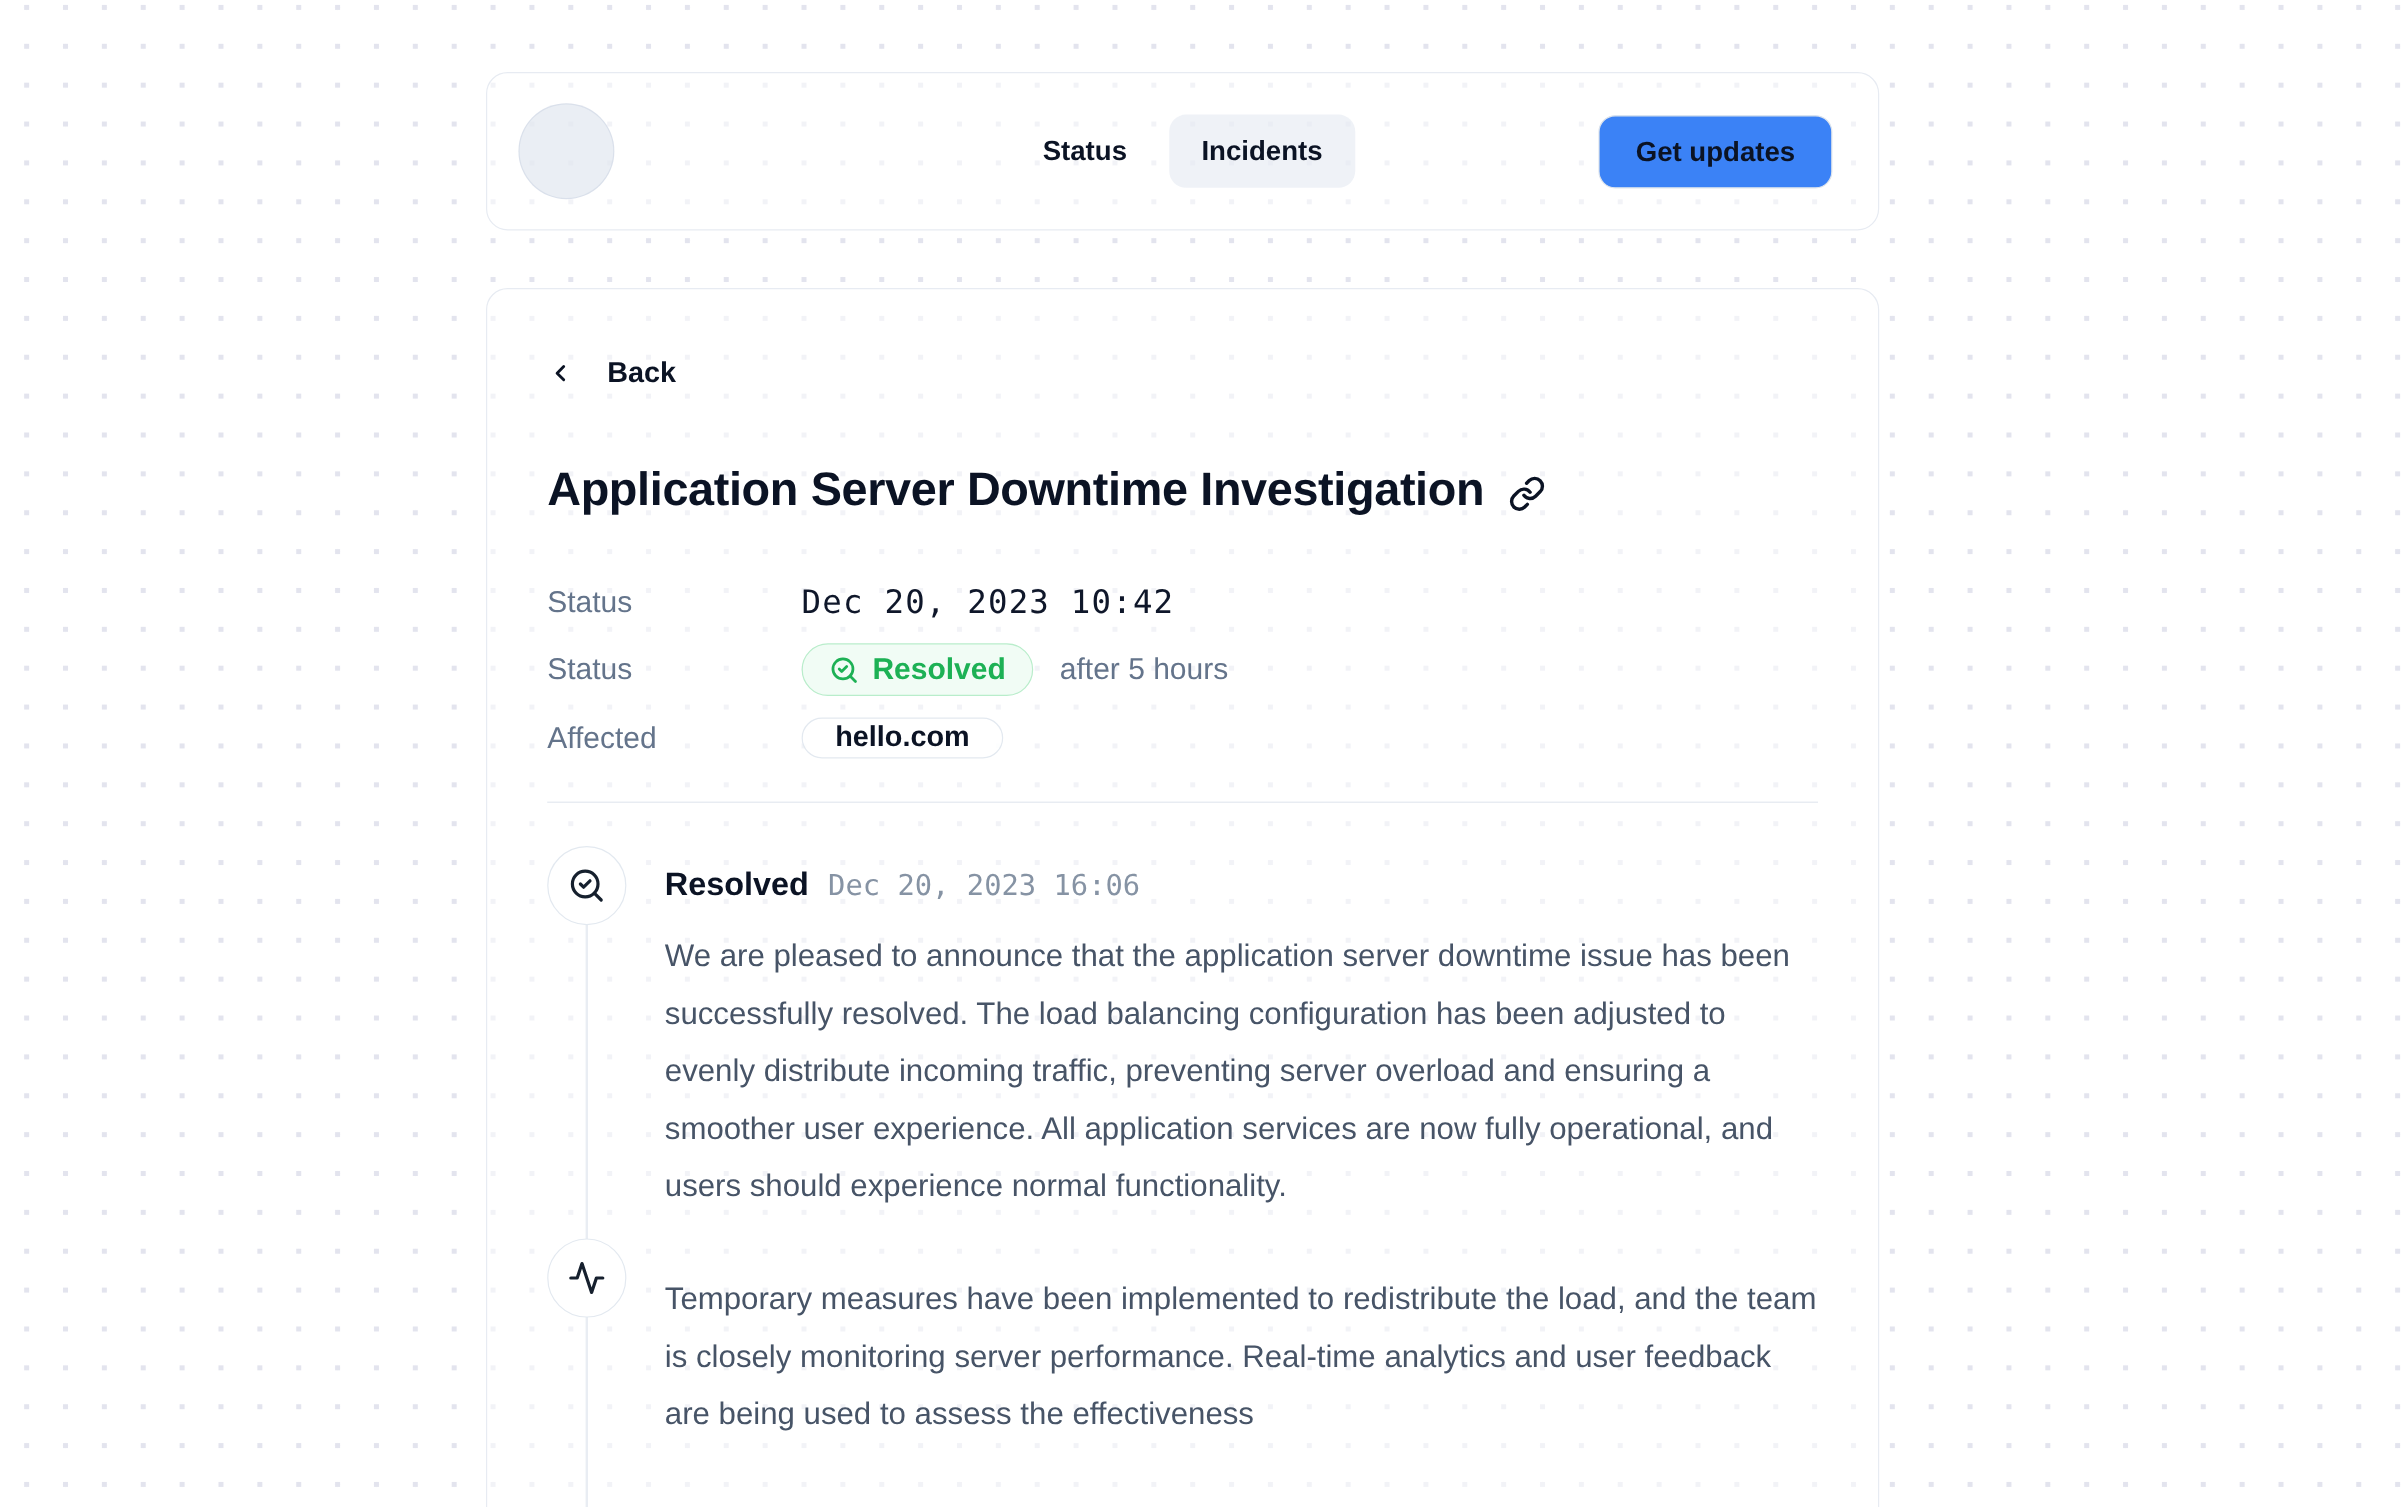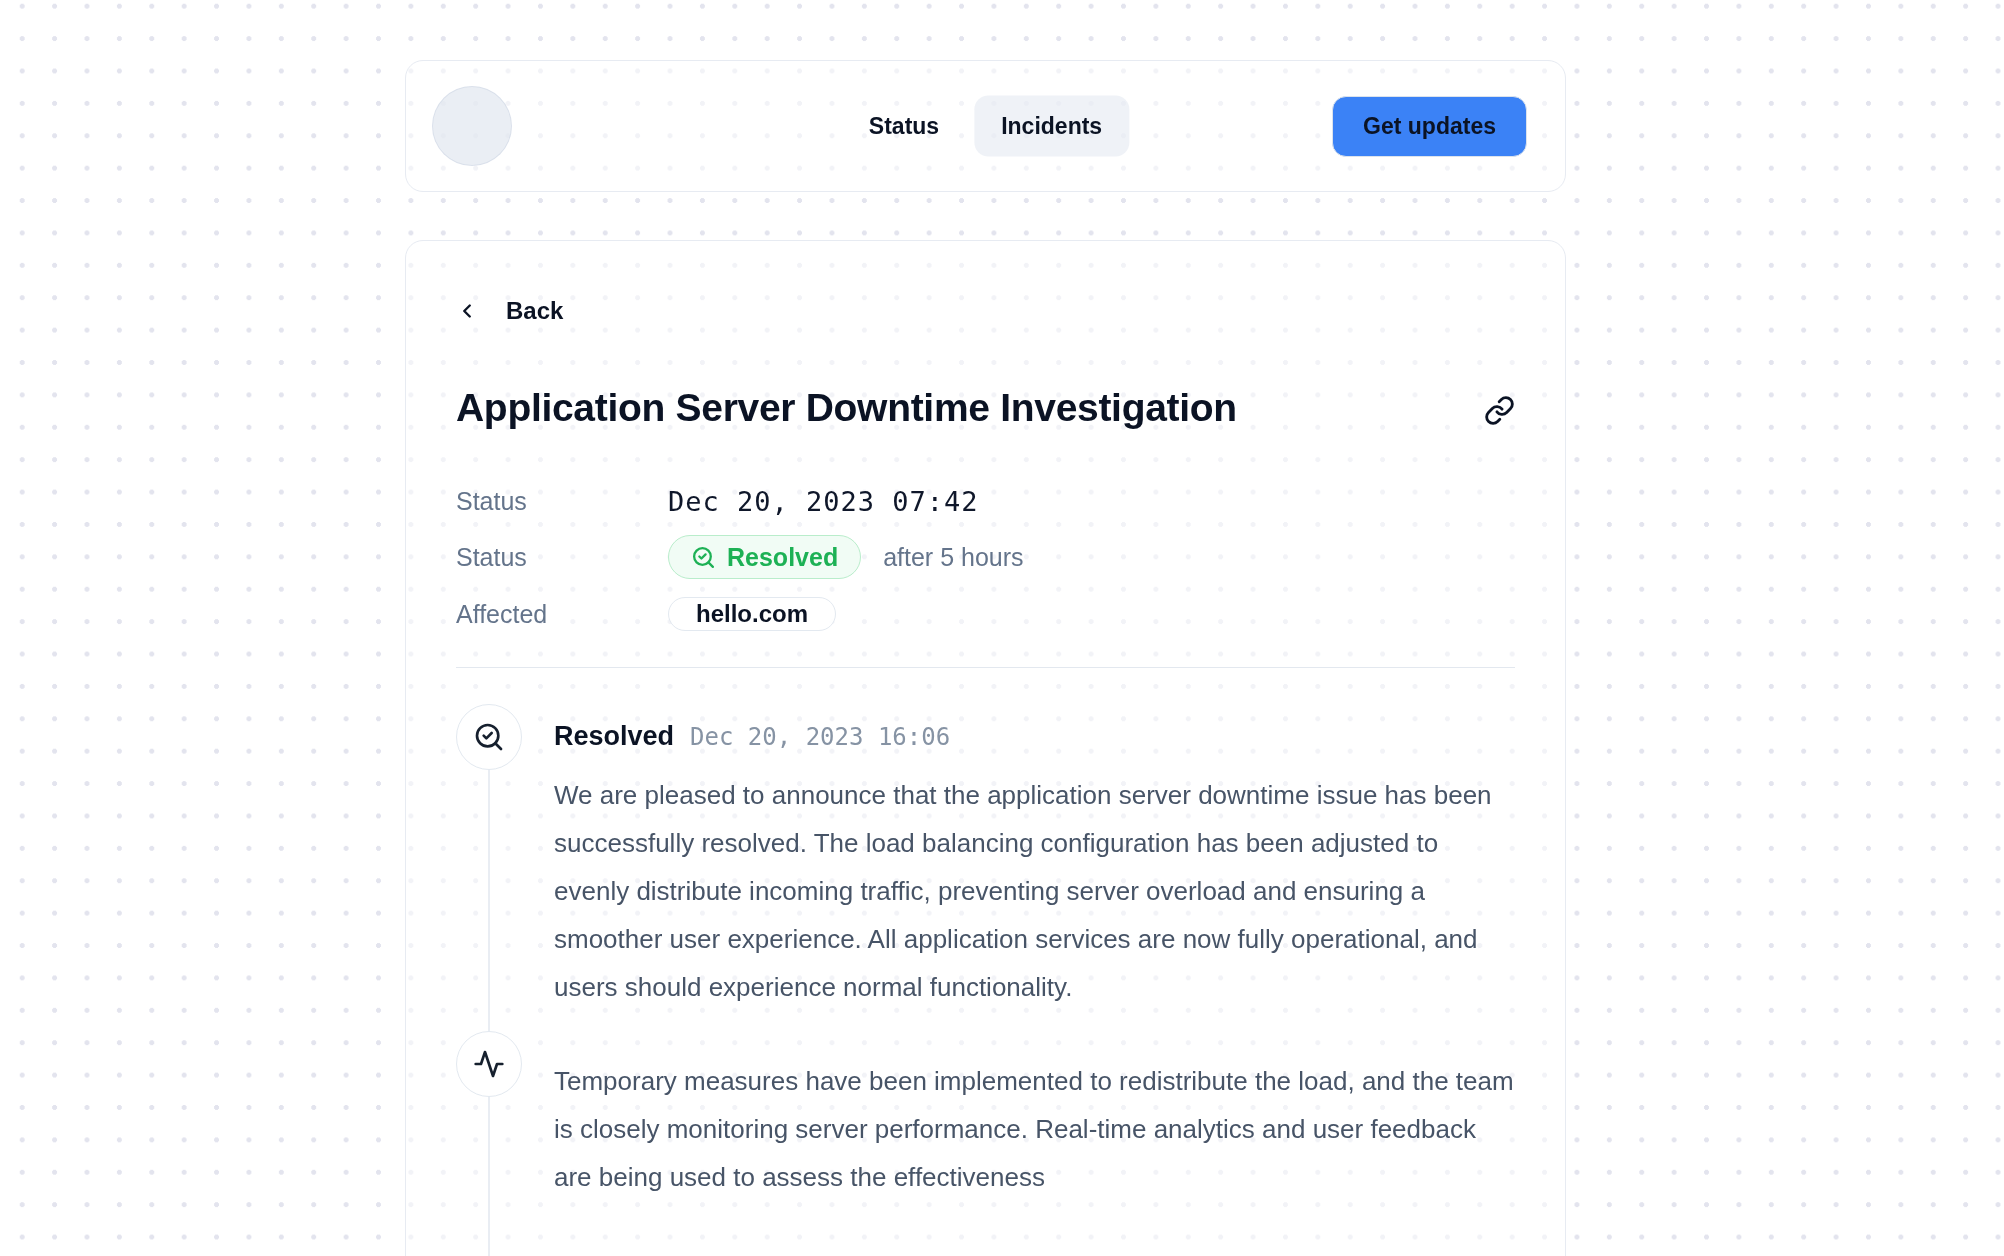--- a/index.html
+++ b/index.html
@@ -52,21 +52,21 @@
     background:rgba(255,255,255,0.55);
     padding:56px 50px;
   }
   .back {
     display:inline-flex; align-items:center; gap:28px;
     font-size:24px; font-weight:700; color:#0b1324;
     cursor:pointer; background:none; border:none; font-family:inherit;
   }
   .back svg { display:block; }
 
-  .title-row { display:flex; align-items:center; gap:20px; margin-top:58px;justify-content:space-between; }
+  .title-row { display:flex; align-items:center; gap:20px; margin-top:58px; }
   .title { font-size:39px; font-weight:800; letter-spacing:-0.3px; color:#0b1324; line-height:48px; }
   .link-icon { display:block; margin-top:4px; cursor:pointer; }
 
   .meta { margin-top:54px; }
   .meta-row { display:flex; align-items:center; }
   .meta-row + .meta-row { margin-top:18px; }
   .meta-label { width:212px; font-size:25px; color:#64748b; }
   .started-value {
     font-family:"DejaVu Sans Mono", monospace;
     font-size:27px; font-weight:500; color:#0f172a; letter-spacing:1px;
@@ -133,21 +133,21 @@
       <h1 class="title">Application Server Downtime Investigation</h1>
       <svg class="link-icon" width="31" height="31" viewBox="0 0 24 24" fill="none" stroke="#0b1324" stroke-width="2.2" stroke-linecap="round" stroke-linejoin="round">
         <path d="M10 13a5 5 0 0 0 7.54.54l3-3a5 5 0 0 0-7.07-7.07l-1.72 1.71"></path>
         <path d="M14 11a5 5 0 0 0-7.54-.54l-3 3a5 5 0 0 0 7.07 7.07l1.71-1.71"></path>
       </svg>
     </div>
 
     <section class="meta">
       <div class="meta-row">
         <div class="meta-label">Status</div>
-        <div class="started-value">Dec 20, 2023 07:42</div>
+        <div class="started-value">Dec 20, 2023 10:42</div>
       </div>
       <div class="meta-row">
         <div class="meta-label">Status</div>
         <span class="badge">
           <svg width="25" height="25" viewBox="0 0 24 24" fill="none" stroke="#1db155" stroke-width="2.2" stroke-linecap="round" stroke-linejoin="round">
             <circle cx="11" cy="11" r="8"></circle>
             <path d="m8 11 2 2 4-4"></path>
             <path d="m21 21-4.3-4.3"></path>
           </svg>
           <span>Resolved</span>

